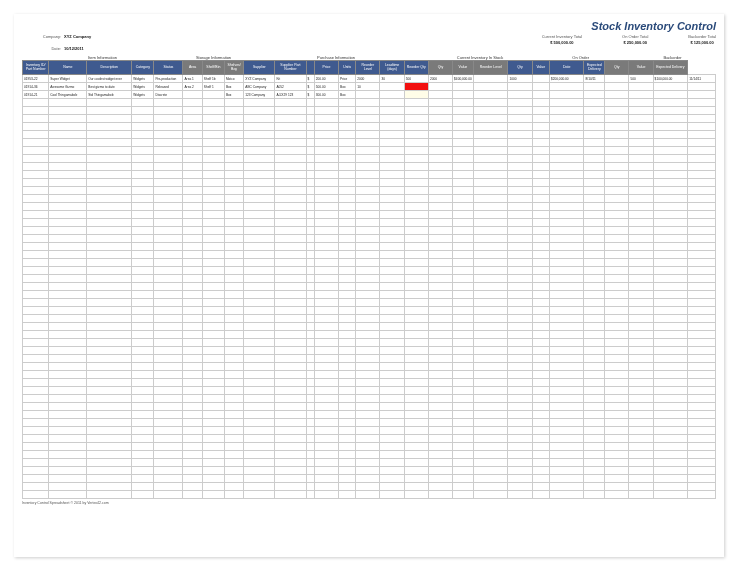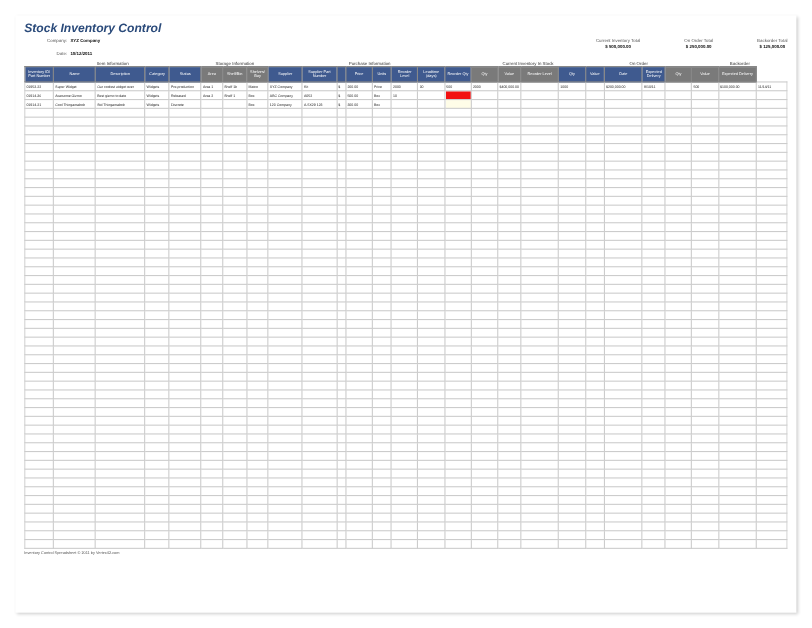--- a/index.html
+++ b/index.html
@@ -18,20 +18,21 @@
     position: relative;
     box-shadow: 1px 1px 3px rgba(0,0,0,0.2);
     padding: 6px 8px;
   }
   .title {
     font-size: 11px;
     font-weight: bold;
     color: #2a4a7a;
     font-style: italic;
     margin-bottom: 2px;
+    text-align: right;
   }
   .header-row {
     display: flex;
     font-size: 4px;
     margin-bottom: 1px;
   }
   .header-left {
     width: 180px;
     display: flex;
   }

